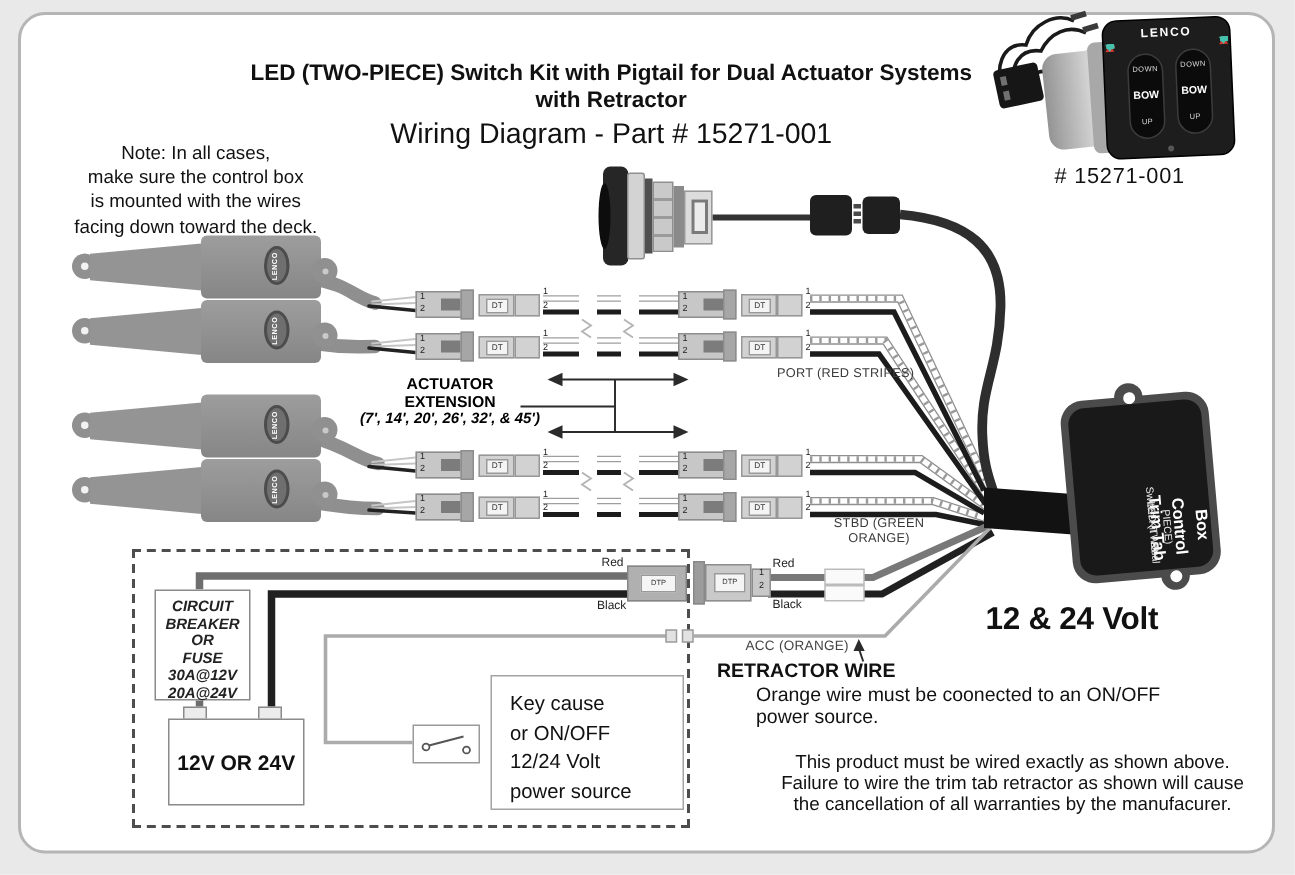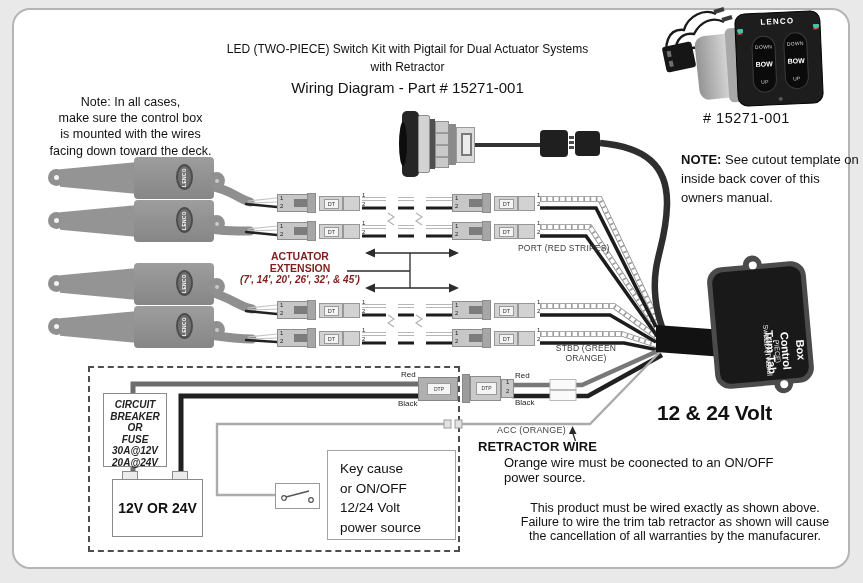--- a/index.html
+++ b/index.html
@@ -6,29 +6,29 @@
   .canvas { position:relative; width:863px; height:583px; background:#e9e9e9;
             font-family:"Liberation Sans", sans-serif; overflow:hidden; color:#111; }
   .panel { position:absolute; left:12px; top:8px; width:838px; height:561px;
            background:#fff; border:2px solid #b5b5b5; border-radius:18px; box-sizing:border-box; }
   .dashedbox { position:absolute; left:88px; top:366px; width:372px; height:186px;
                border:2px dashed #4d4d4d; box-sizing:border-box; }
   svg.wires { position:absolute; left:0; top:0; }
 
   
   .title { position:absolute; left:135px; top:40px; width:545px; text-align:center; }
-  .title .t1 { font-size:12px; font-weight:normal; line-height:18px; }
-  .title .t3 { font-size:15px; margin-top:3px; }
+  .title .t1 { font-size:15px; font-weight:bold; line-height:18px; }
+  .title .t3 { font-size:19px; margin-top:3px; }
   .mountnote { position:absolute; left:33px; top:94px; width:195px; text-align:center;
                font-size:12.5px; line-height:16.2px; }
   .cutoutnote { position:absolute; left:681px; top:150px; width:178px; font-size:13px; line-height:19px; }
   .partnum { position:absolute; left:703px; top:110px; font-size:14.5px; font-weight:500; letter-spacing:0.5px; }
   .warning { position:absolute; left:500px; top:502px; width:350px; text-align:center;
              font-size:12.5px; line-height:13.8px; }
-  .extlabel { position:absolute; left:232px; top:251px; width:136px; text-align:center; color:#7f1d1d; }
+  .extlabel { position:absolute; left:232px; top:251px; width:136px; text-align:center; color:#000000; }
   .extlabel .e12 { font-size:10.5px; font-weight:600; line-height:11.5px; }
   .extlabel .e3 { font-size:10px; font-weight:600; line-height:11.5px;font-style:italic; }
   .wirelab { position:absolute; font-size:8.5px; color:#3a3a3a; letter-spacing:0.2px; }
   .rb { position:absolute; font-size:8px; color:#222; }
   .pinlab { position:absolute; font-size:6px; color:#222; }
   .retractor-h { position:absolute; left:478px; top:439px; font-size:13px; font-weight:bold; }
   .retractor-t { position:absolute; left:504px; font-size:13px; }
   .voltage { position:absolute; left:657px; top:401px; font-size:21px; font-weight:bold; letter-spacing:-0.2px; }
 
   
@@ -321,21 +321,20 @@
       </div>
       <div class="rocker" style="left:47px; top:20px;">
         <span class="rlab">DOWN</span>
         <span class="blab">BOW</span>
         <span class="rlab">UP</span>
       </div>
       <div class="dot"></div>
     </div>
   </div>
   <div class="partnum"># 15271-001</div>
-  <div class="cutoutnote"><b>NOTE:</b><span> See cutout template on inside back cover of this owners manual.</span></div>
 
   <div class="bp" style="left:402px;top:111px;width:17px;height:66px;background:#262626;border-radius:5px"></div>
   <div class="bp" style="left:399px;top:122px;width:8px;height:44px;background:#0d0d0d;border-radius:50%"></div>
   <div class="bp" style="left:418px;top:115px;width:12px;height:58px;background:#d3d3d3;border:1px solid #8f8f8f;border-radius:2px"></div>
   <div class="bp" style="left:430px;top:119px;width:5px;height:50px;background:#4f4f4f"></div>
   <div class="bp" style="left:435px;top:121px;width:14px;height:47px;background:repeating-linear-gradient(to bottom,#c9c9c9 0 10px,#9b9b9b 10px 12px);border:1px solid #8f8f8f"></div>
   <div class="bp" style="left:449px;top:124px;width:7px;height:41px;background:#8a8a8a"></div>
   <div class="bp" style="left:456px;top:127px;width:19px;height:36px;background:#dcdcdc;border:1px solid #9a9a9a"></div>
   <div class="bp" style="left:461px;top:133px;width:11px;height:23px;background:#ececec;border:2px solid #7a7a7a"></div>
   <div class="bp" style="left:540px;top:130px;width:28px;height:27px;background:#1f1f1f;border-radius:4px"></div>

